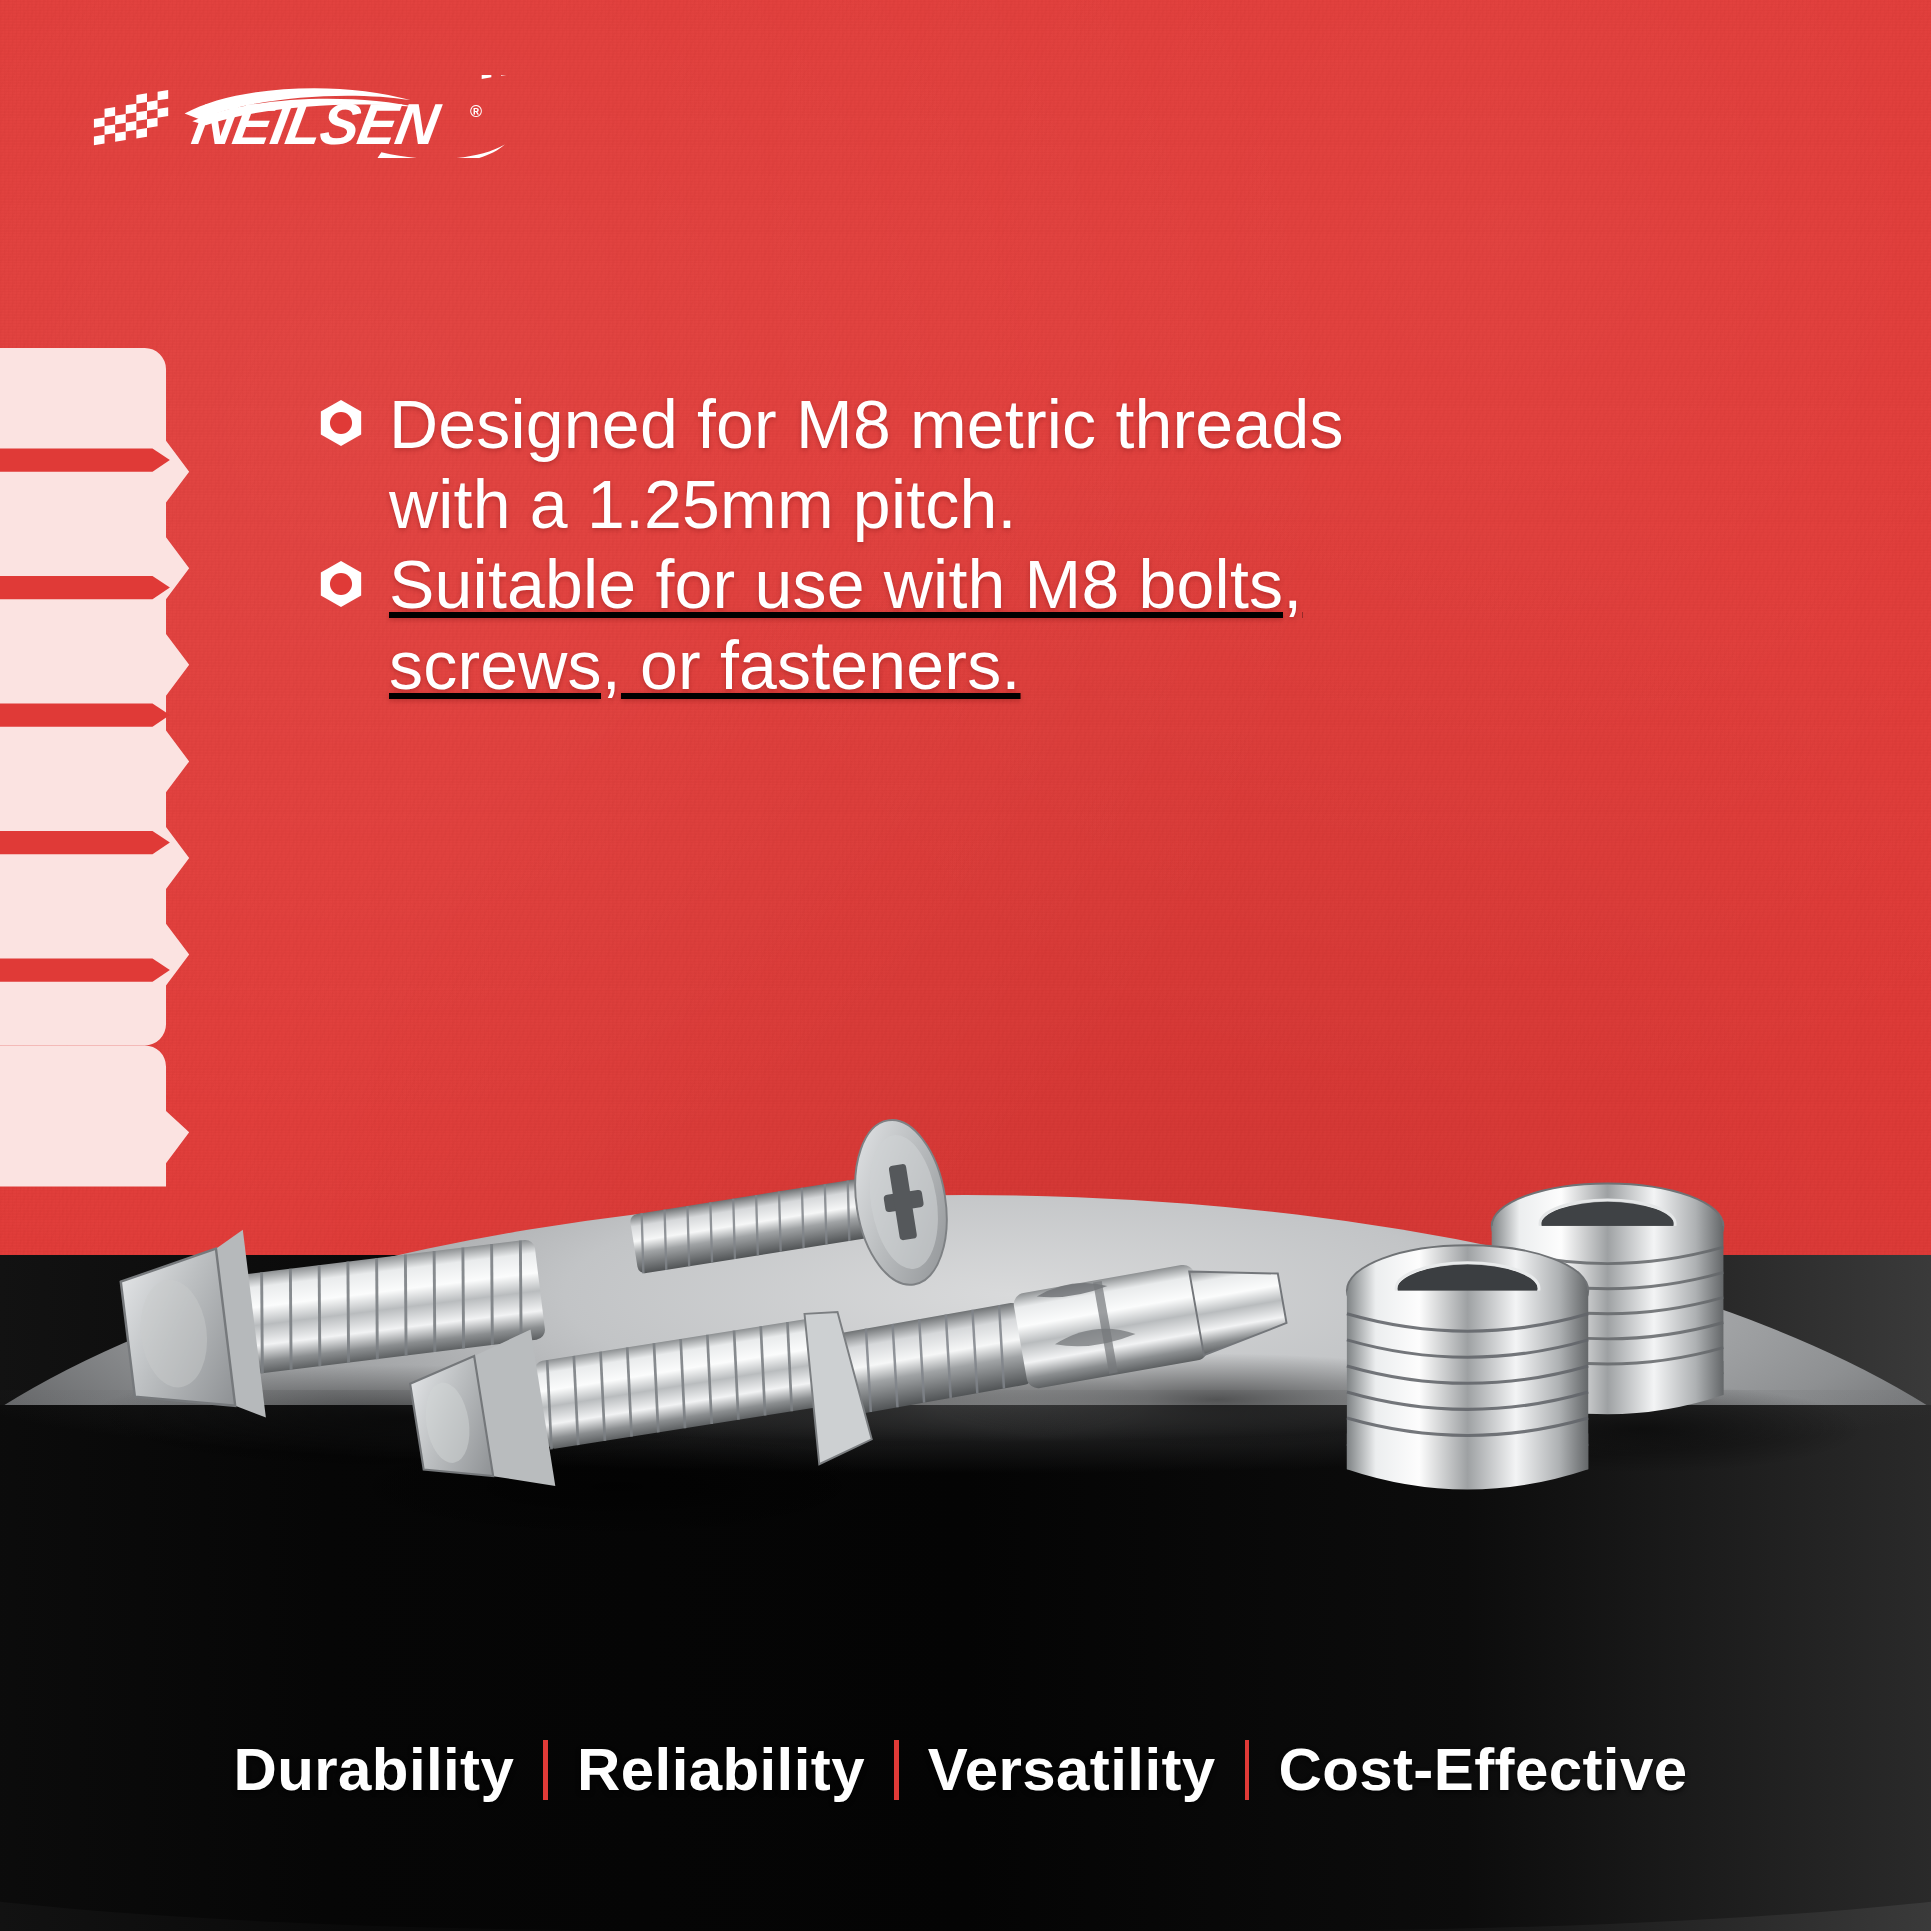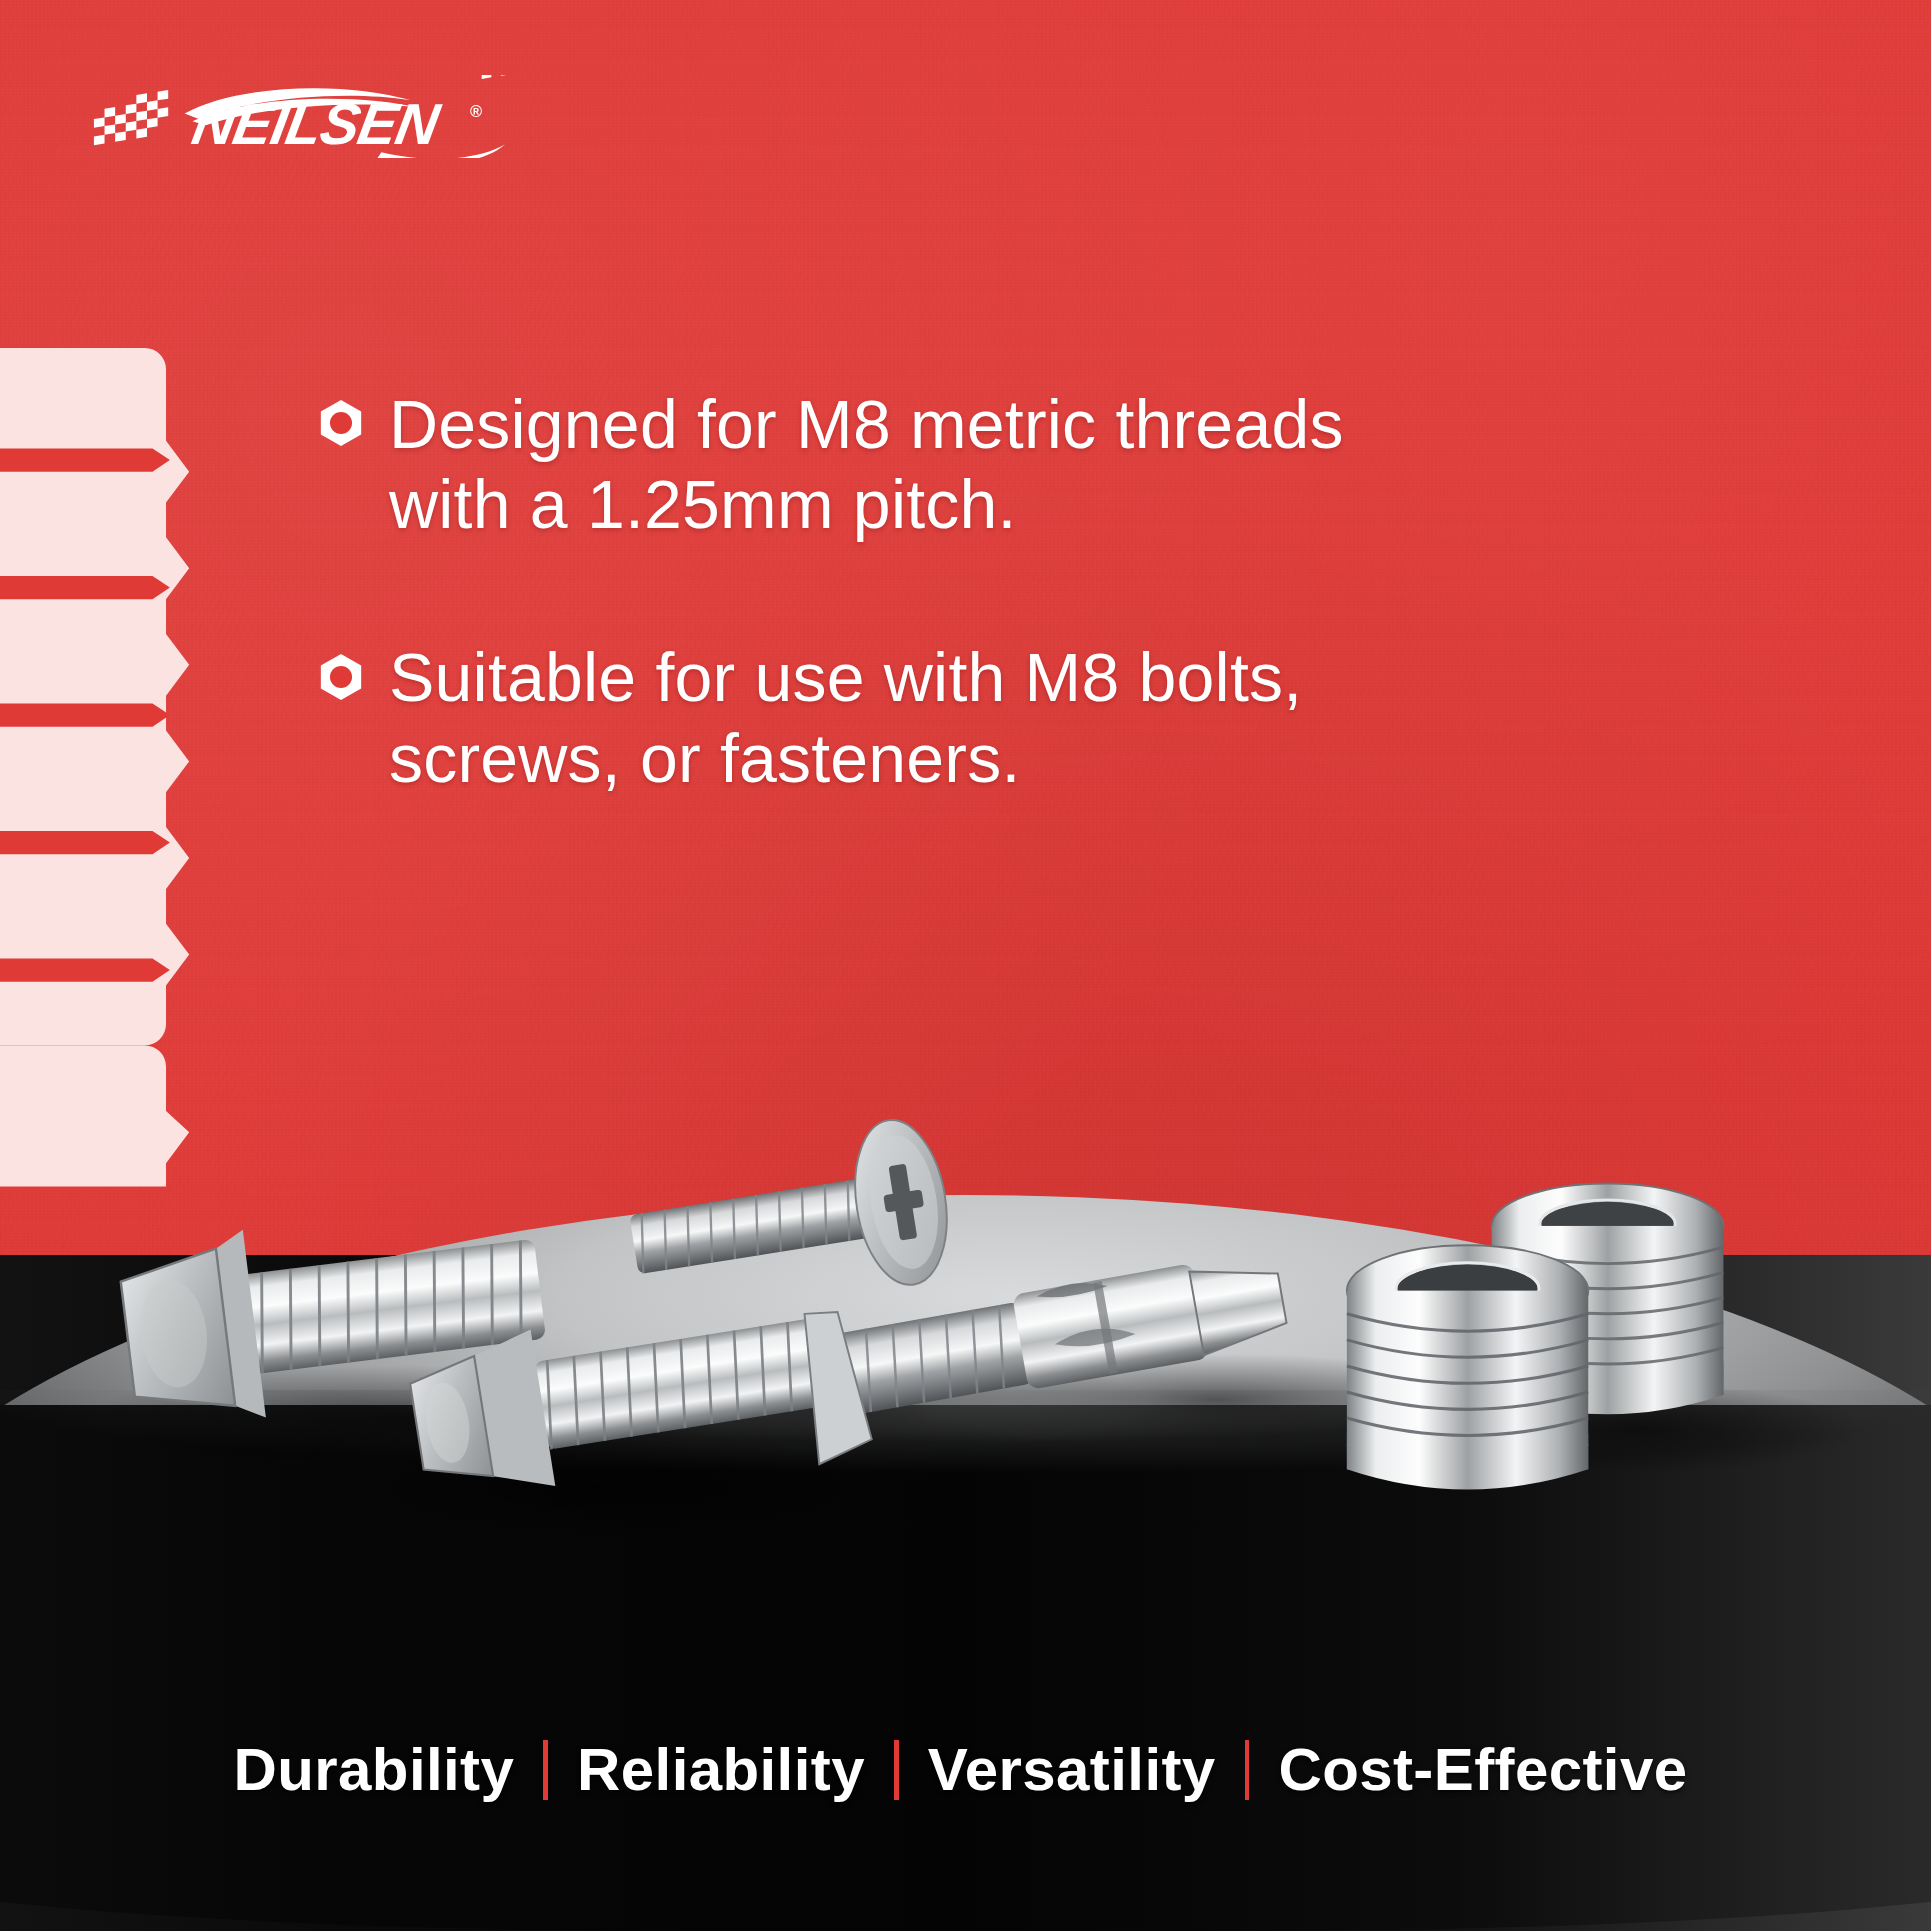--- a/index.html
+++ b/index.html
@@ -122,23 +122,22 @@
   
   .bullets {
     position: absolute;
     left: 317px;
     top: 384px;
     width: 1139px;
   }
   .bullet {
     position: relative;
     padding-left: 72px;
-    margin-bottom: 93px;
-  }
-  .bullet:last-child { margin-bottom: 12px; }
+  }
+  .bullet:last-child { margin-bottom: 12px; text-decoration: underline; }
   .nut-icon {
     position: absolute;
     left: 0;
     top: 15.4px;
     width: 48px;
     height: 48px;
   }
   .nut-icon svg { display: block; width: 100%; height: 100%; }
   .bullet-text {
     color: #ffffff;

